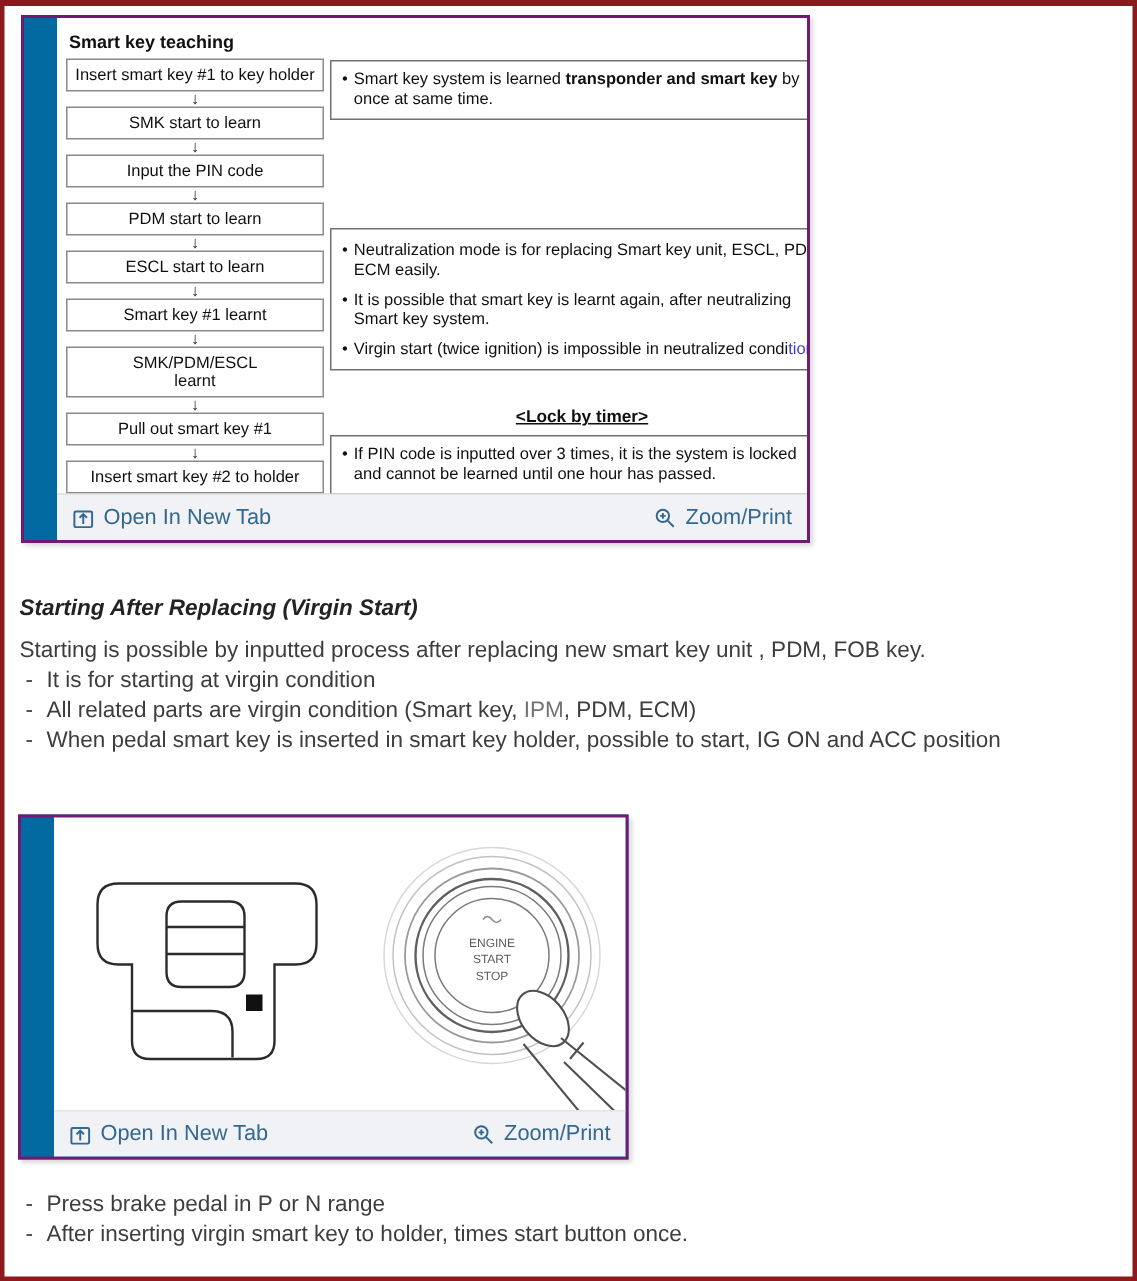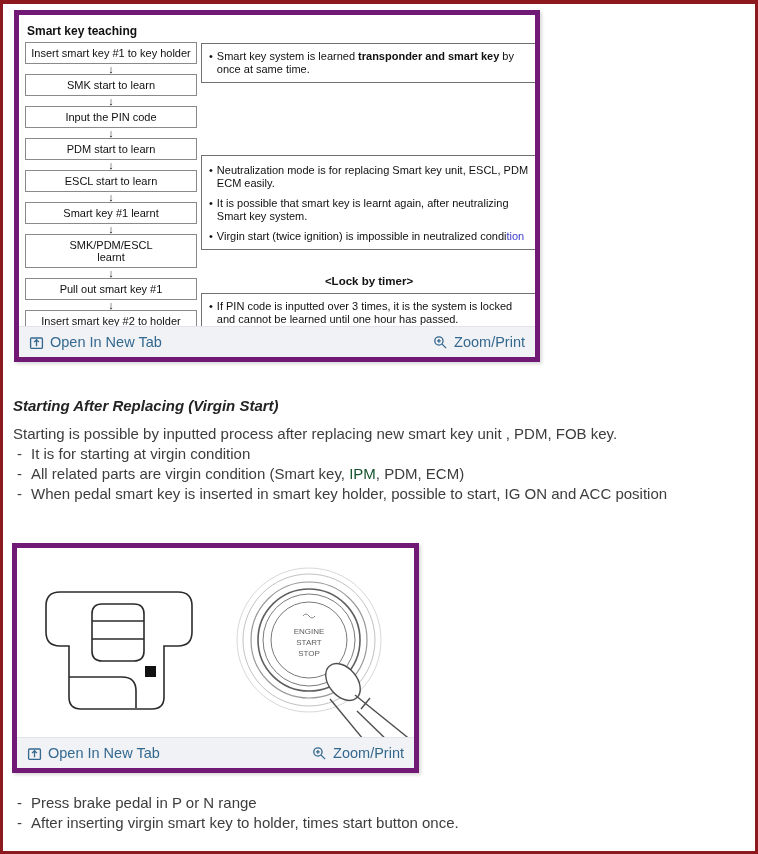--- a/index.html
+++ b/index.html
@@ -4,23 +4,23 @@
 <style>
   html,body { margin:0; padding:0; background:#fff; }
   .page {
     position:relative; width:758px; height:854px; box-sizing:border-box;
     background:#fff; border:3px solid #8c191d; border-top-width:4px;
     font-family:"Liberation Sans", sans-serif; overflow:hidden;
   }
 
   
   .figure-card {
-    position:absolute; background:#0369a1; border:5px solid #701a75;
+    position:absolute; background:#0369a1; border:2px solid #701a75;
     box-shadow:2px 2px 3px rgba(0,0,0,0.15);
-    display:flex; flex-direction:column; box-sizing:border-box;
+    display:flex; flex-direction:column; box-sizing:border-box;padding-left:22px;
   }
   #fig1 { left:11px; top:6px;   width:526px; height:352px; }
   #fig2 { left:9px;  top:539px; width:407px; height:230px; }
   .fig-body { position:relative; flex:1; overflow:hidden; background:#fff; }
   .fig-footer {
     height:30px; background:#f0f2f5; border-top:1px solid #e2e4e8;
     display:flex; align-items:center; justify-content:space-between;
     padding:0 10px; flex:none;
   }
   .fig-link {
@@ -49,25 +49,25 @@
     font-size:11px; line-height:13px; padding:6px 7px;
   }
   #note1 { top:28px;  min-height:40px; }
   #note2 { top:140px; height:95px; padding-top:8px; }
   #note3 { top:278px; min-height:40px; }
   .rhdr {
     position:absolute; left:182px; width:336px; text-align:center;
     font-size:11.5px; font-weight:bold; color:#101010;
   }
   #hdr1 { top:122px;margin-top:34px; }
-  #hdr2 { top:260px; }
+  #hdr2 { top:260px;text-decoration:underline; }
   .bullet-line { margin:0 0 7px 0; display:flex; gap:4px; }
   .bullet-line:last-child { margin-bottom:0; }
   .blt { flex:none; }
-  .link-blue   { color:#14532d; }
+  .link-blue   { color:#737373; }
   .link-purple { color:#3c3ccb; }
 
   
   .section {
     position:absolute; left:10px; top:392px; width:736px;
     font-size:15px; line-height:20px; color:#3d3d3d;
   }
   .section .hd { font-weight:bold; color:#232323; margin:0 0 8px 0;font-style:italic; }
   .dash-line { display:flex; gap:9px; padding-left:4px; }
   .dash { flex:none; }

